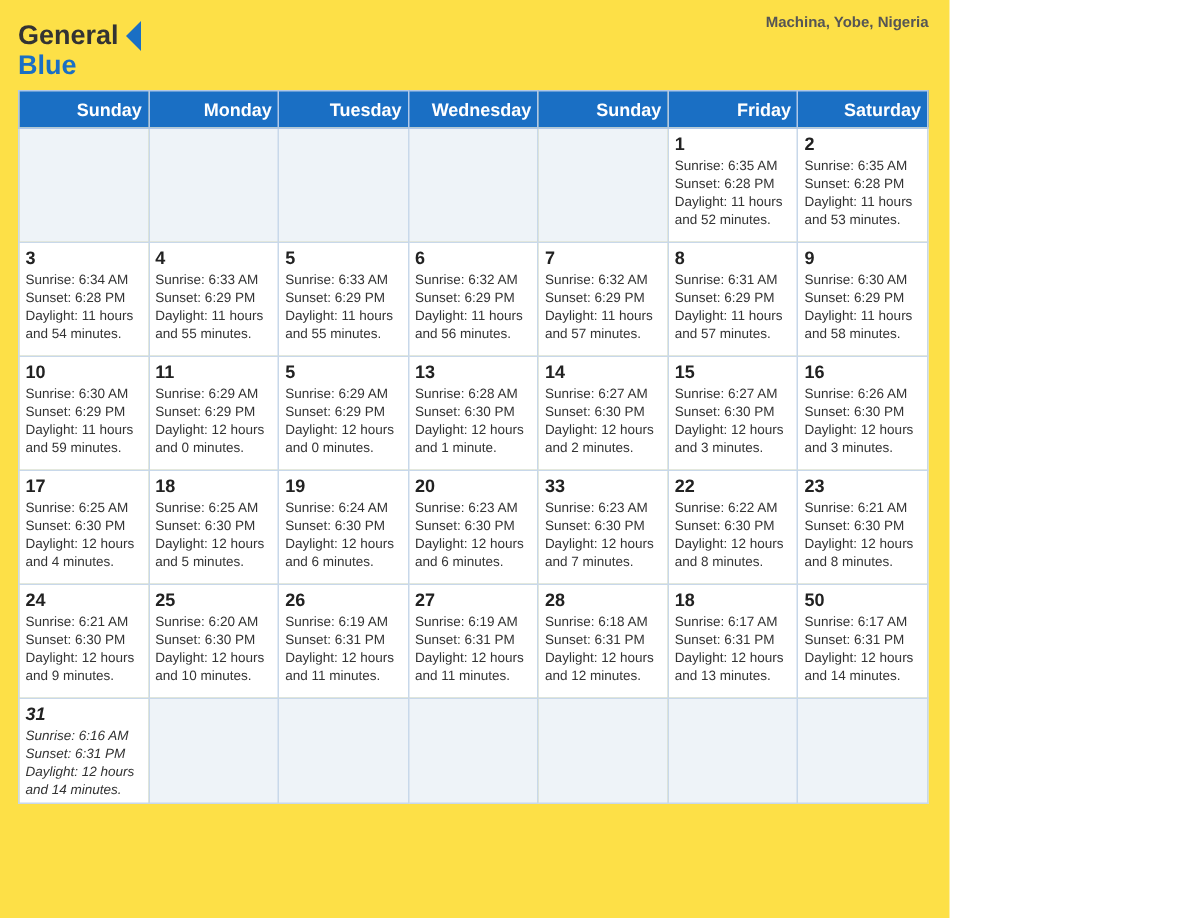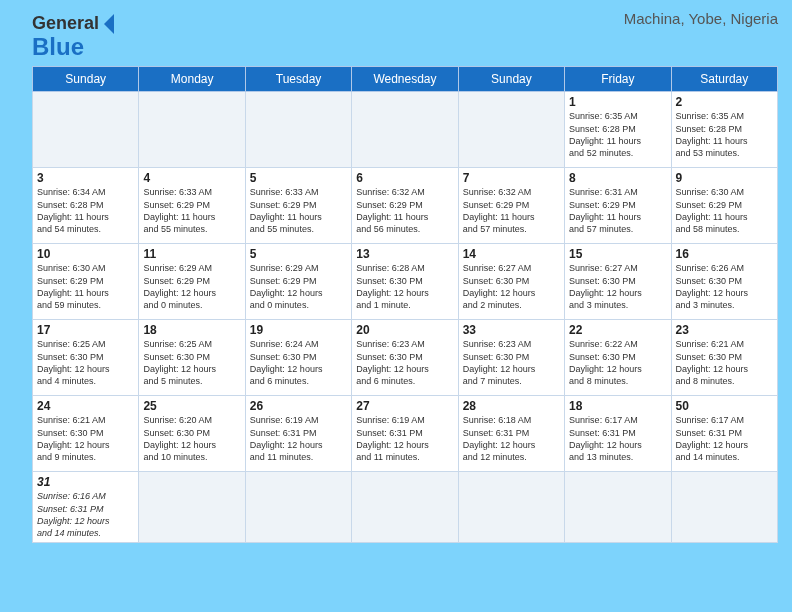--- a/index.html
+++ b/index.html
@@ -4,24 +4,24 @@
   <style>
     * { box-sizing: border-box; margin: 0; padding: 0; }
     body {
       font-family: Arial, sans-serif;
       background: #fff;
       width: 792px;
       height: 612px;
       overflow: hidden;
     }
     .page {
-      width: 792px;
+      width: 633px;
       min-height: 612px;
-      padding: 10px 14px 10px 32px;
-      background: #7dd3fc;
+      padding: 10px 14px 10px 12px;
+      background: #fde047;
     }
     .header-row {
       display: flex;
       justify-content: space-between;
       align-items: flex-start;
       margin-bottom: 6px;
     }
     .logo {
       display: flex;
       align-items: center;
@@ -42,35 +42,36 @@
     .title-section {
       text-align: right;
     }
     .month-title {
       font-size: 36px;
       font-weight: bold;
       color: #333;
       line-height: 1.1;
     }
     .location {
-      font-size: 15px;
+      font-size: 10px;
       color: #555;
+      font-weight: bold;
     }
     table {
       width: 100%;
       border-collapse: collapse;
       table-layout: fixed;
     }
     th {
       background: #1a6fc4;
       color: #fff;
       font-size: 12px;
-      font-weight: normal;
+      font-weight: bold;
       padding: 5px 4px;
-      text-align: center;
+      text-align: right;
       border: 1px solid #b0c8e8;
     }
     td {
       border: 1px solid #c8d8ea;
       vertical-align: top;
       padding: 3px 4px;
       font-size: 9.5px;
       color: #333;
       background: #fff;
       height: 76px;
@@ -102,21 +103,21 @@
   <div class="header-row">
     <div class="logo">
       <div class="logo-inner">
         <div style="display:flex;align-items:center;gap:2px;">
           <span class="logo-text">General</span>
           <div style="display:flex;flex-direction:column;align-items:flex-start;margin-left:3px;">
             <div style="width:0;height:0;border-left:10px solid transparent;border-bottom:10px solid #1a6fc4;"></div>
             <div style="width:0;height:0;border-left:10px solid transparent;border-top:10px solid #1a6fc4;"></div>
           </div>
         </div>
-        <span class="logo-text" style="color:#1a6fc4;font-size:24px;">Blue</span>
+        <span class="logo-text" style="color:#1a6fc4;font-size:18px;">Blue</span>
       </div>
     </div>
     <div class="title-section">
       <div class="location">Machina, Yobe, Nigeria</div>
     </div>
   </div>
 
   <table>
     <thead>
       <tr>

